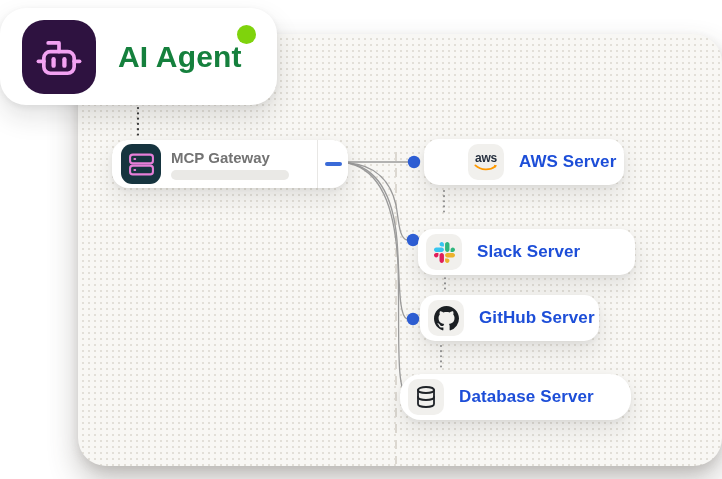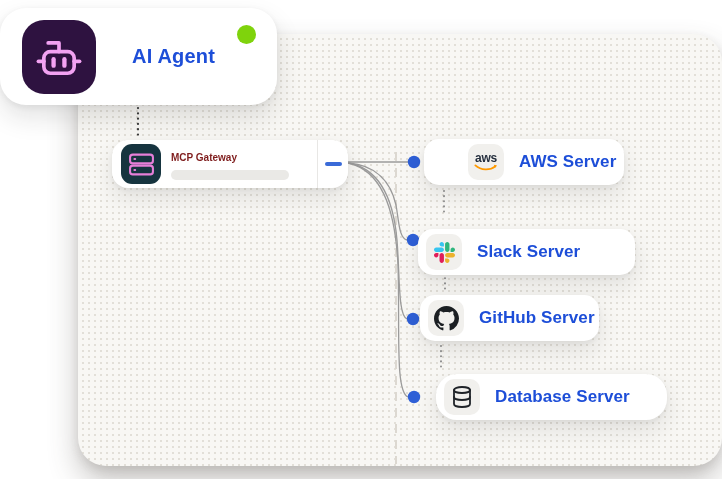--- a/index.html
+++ b/index.html
@@ -24,47 +24,47 @@
     position:absolute; background:#ffffff; display:flex; align-items:center;
     box-shadow:0 10px 22px rgba(30,30,30,.10), 0 2px 5px rgba(30,30,30,.06);
   }
 
   
   .agent-card { left:0; top:8px; width:277px; height:97px; border-radius:26px; padding-left:22px; box-shadow:0 12px 26px rgba(30,30,30,.13), 0 2px 6px rgba(30,30,30,.07); }
   .agent-icon {
     width:74px; height:74px; border-radius:22px; background:#2E1240;
     display:flex; align-items:center; justify-content:center; flex:0 0 auto;
   }
-  .agent-label { margin-left:36px; font-size:20px; font-weight:700; color:#1d4ed8; letter-spacing:.2px; }
+  .agent-label { margin-left:22px; font-size:30px; font-weight:700; color:#15803d; letter-spacing:.2px; }
   .status-dot { position:absolute; top:17px; right:21px; width:19px; height:19px; border-radius:50%; background:#7FD30C; }
 
   
   .gateway-card { left:112px; top:140px; width:236px; height:48px; border-radius:16px; padding-left:9px; }
   .gateway-icon {
     width:40px; height:40px; border-radius:11px; background:#16343F;
     display:flex; align-items:center; justify-content:center; flex:0 0 auto;
   }
   .gateway-text { margin-left:10px; display:flex; flex-direction:column; }
-  .gateway-label { font-size:10px; font-weight:700; color:#7f1d1d; line-height:17px; }
+  .gateway-label { font-size:15px; font-weight:700; color:#737373; line-height:17px; }
   .gateway-progress { margin-top:4px; width:118px; height:10px; border-radius:5px; background:#eae9e6; }
   .gateway-divider { position:absolute; left:205px; top:0; bottom:0; width:1px; background:#e8e7e5; }
   .collapse-btn { position:absolute; left:206px; top:0; bottom:0; width:30px; display:flex; align-items:center; justify-content:center; cursor:pointer; }
   .minus-bar { width:17px; height:3.5px; border-radius:2px; background:#3A6BD8; }
 
   
   .server-card { height:46px; border-radius:15px; padding-left:8px; }
   .server-icon {
     width:36px; height:36px; border-radius:10px; background:#f1f0ed;
     display:flex; align-items:center; justify-content:center; flex:0 0 auto;
   }
   .server-label { margin-left:15px; font-size:17px; font-weight:700; color:#1d4ed8; letter-spacing:.1px; }
   .aws-card      { left:424px; top:139px; width:200px;padding-left:44px; }
   .slack-card    { left:418px; top:217px; width:217px;margin-top:12px; }
   .github-card   { left:420px; top:295px; width:179px; }
-  .database-card { left:436px; top:374px; width:231px;border-radius:21px; }
+  .database-card { left:400px; top:374px; width:231px;border-radius:21px; }
 
   .aws-logo { display:flex; flex-direction:column; align-items:center; line-height:1; }
   .aws-word { font-size:12px; font-weight:700; color:#252F3E; letter-spacing:-.3px; }
 </style>
 </head>
 <body>
 
 <div class="stage">
 
   <div class="canvas"></div>

